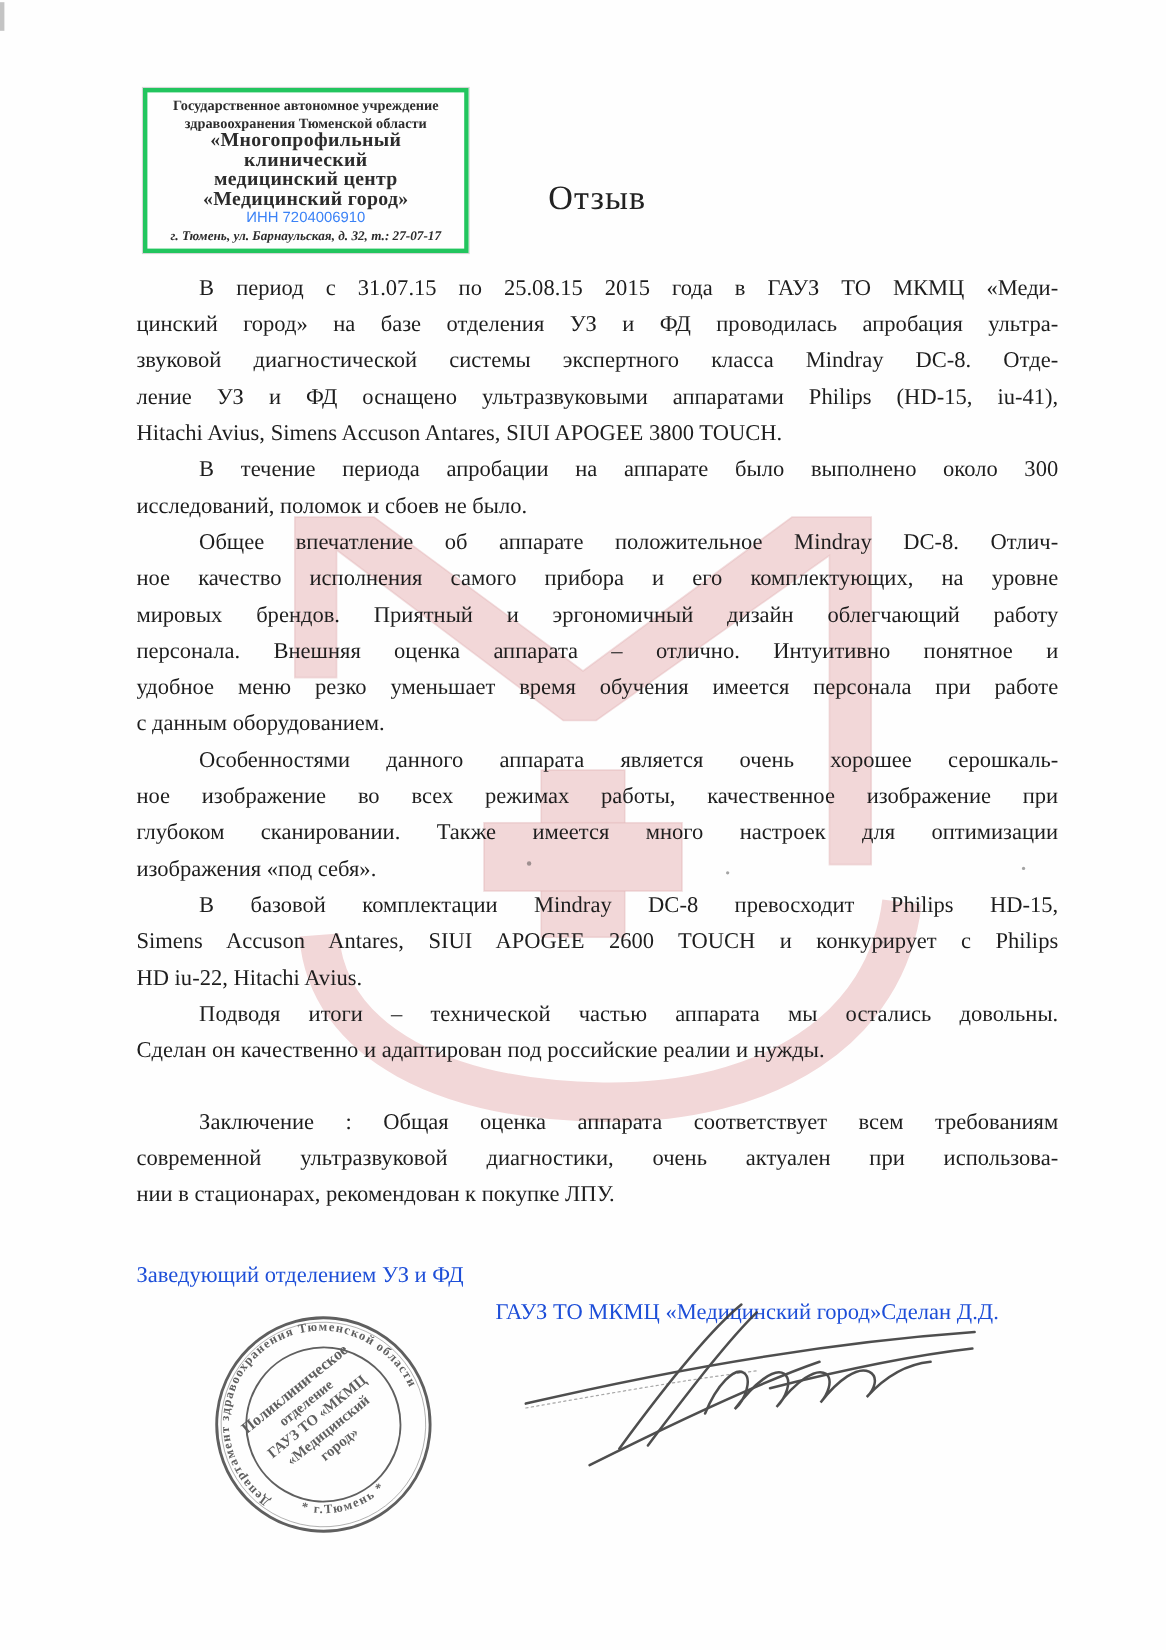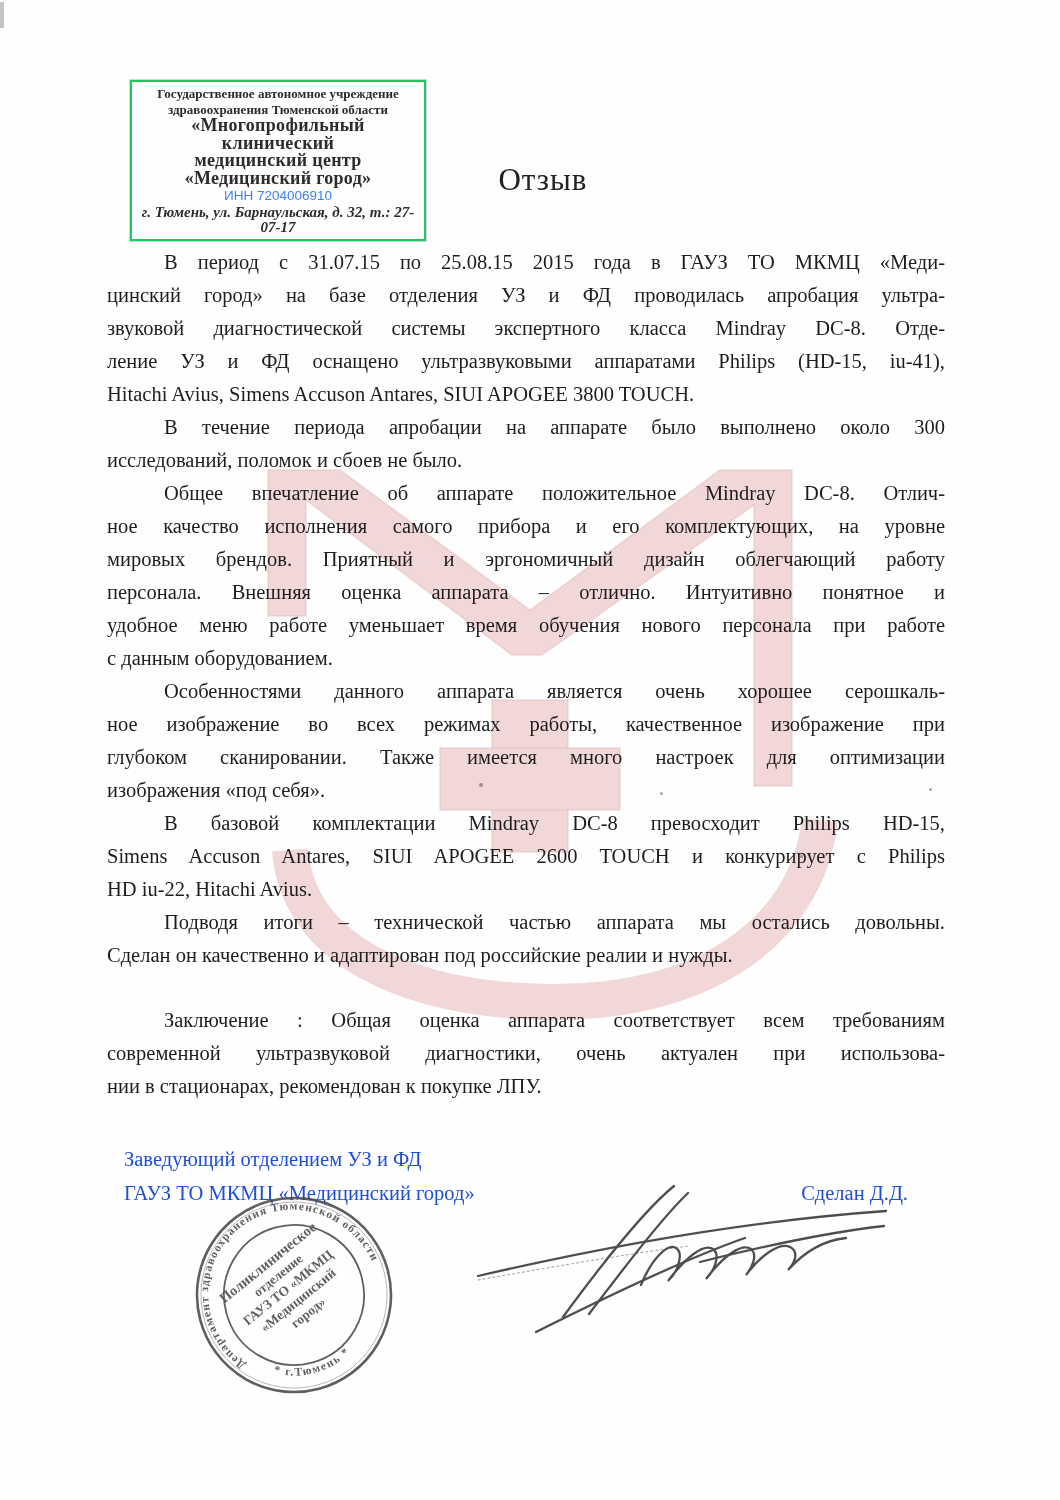--- a/index.html
+++ b/index.html
@@ -5,40 +5,40 @@
   html,body{margin:0;padding:0;background:#e8e8e8;}
   #page{position:relative;width:1060px;height:1500px;margin:0 auto;background:#fefefe;overflow:hidden;
         font-family:"Liberation Serif","DejaVu Serif",serif;color:var(--ink,#1d1d1d);}
   
   #watermark{position:absolute;inset:0;z-index:0;}
   .textlayer{position:relative;z-index:1;}
   #overlay{position:absolute;inset:0;z-index:2;pointer-events:none;}
 
   
   .letterhead{position:absolute;left:130px;top:80px;width:296px;box-sizing:border-box;
-              border:2px solid #22c55e;box-shadow:0 0 0 1px rgba(70,70,70,.22);
+              border:4px solid #22c55e;box-shadow:0 0 0 1px rgba(70,70,70,.22);
               padding:4px 5px;text-align:center;color:#2c2c2c;}
   .lh-s{font-size:13px;line-height:15.5px;font-weight:bold;}
   .lh-b{font-size:18px;line-height:17.5px;font-weight:bold;letter-spacing:.3px;}
   .lh-inn{font-family:"Liberation Sans","DejaVu Sans",sans-serif;font-size:13.5px;line-height:17px;color:#3b82f6;}
-  .lh-adr{font-size:15px;line-height:15px;font-weight:bold;font-style:italic;margin-top:1px;}
+  .lh-adr{font-size:12px;line-height:15px;font-weight:bold;font-style:italic;margin-top:1px;}
 
   .doc-title{position:absolute;left:13px;top:162px;width:1060px;text-align:center;
              font-size:31px;letter-spacing:1px;color:#222;}
 
   
-  .doc-body{position:absolute;left:107px;top:246px;width:838px;
+  .doc-body{position:absolute;left:124px;top:246px;width:838px;
             font-size:20.5px;line-height:33px;color:var(--ink,#1d1d1d);}
   .line{text-align:justify;text-align-last:justify;white-space:normal;}
   .line.first{text-indent:57px;}
   .line.last{text-align-last:left;}
   .paragraph.gap-before{margin-top:32px;}
 
   .sig-block{position:absolute;left:124px;top:1142px;width:838px;font-size:20.5px;line-height:34px;color:#1d4ed8;}
-  .sig-row{display:flex;justify-content:space-between;}
+  .sig-row{display:flex;justify-content:flex-end;}
   .sig-name{padding-right:54px;}
 
   
   .speck{position:absolute;border-radius:50%;background:rgba(55,55,55,.45);z-index:1;}
   .edge-mark{position:absolute;left:0;top:2px;width:4px;height:26px;background:rgba(90,90,90,.35);z-index:1;}
 
   svg text{font-family:"Liberation Serif","DejaVu Serif",serif;}
 </style>
 </head>
 <body>
@@ -79,21 +79,21 @@
         </div>
         <div class="paragraph">
           <div class="line first">В течение периода апробации на аппарате было выполнено около 300</div>
           <div class="line last">исследований, поломок и сбоев не было.</div>
         </div>
         <div class="paragraph">
           <div class="line first">Общее впечатление об аппарате положительное Mindray DC-8. Отлич-</div>
           <div class="line">ное качество исполнения самого прибора и его комплектующих, на уровне</div>
           <div class="line">мировых брендов. Приятный и эргономичный дизайн облегчающий работу</div>
           <div class="line">персонала. Внешняя оценка аппарата – отлично. Интуитивно понятное и</div>
-          <div class="line">удобное меню работе уменьшает время обучения нового персонала при работе</div>
+          <div class="line">удобное меню резко уменьшает время обучения имеется персонала при работе</div>
           <div class="line last">с данным оборудованием.</div>
         </div>
         <div class="paragraph">
           <div class="line first">Особенностями данного аппарата является очень хорошее серошкаль-</div>
           <div class="line">ное изображение во всех режимах работы,  качественное изображение при</div>
           <div class="line">глубоком сканировании. Также имеется много настроек для оптимизации</div>
           <div class="line last">изображения «под себя».</div>
         </div>
         <div class="paragraph">
           <div class="line first">В базовой комплектации Mindray DC-8 превосходит Philips HD-15,</div>

